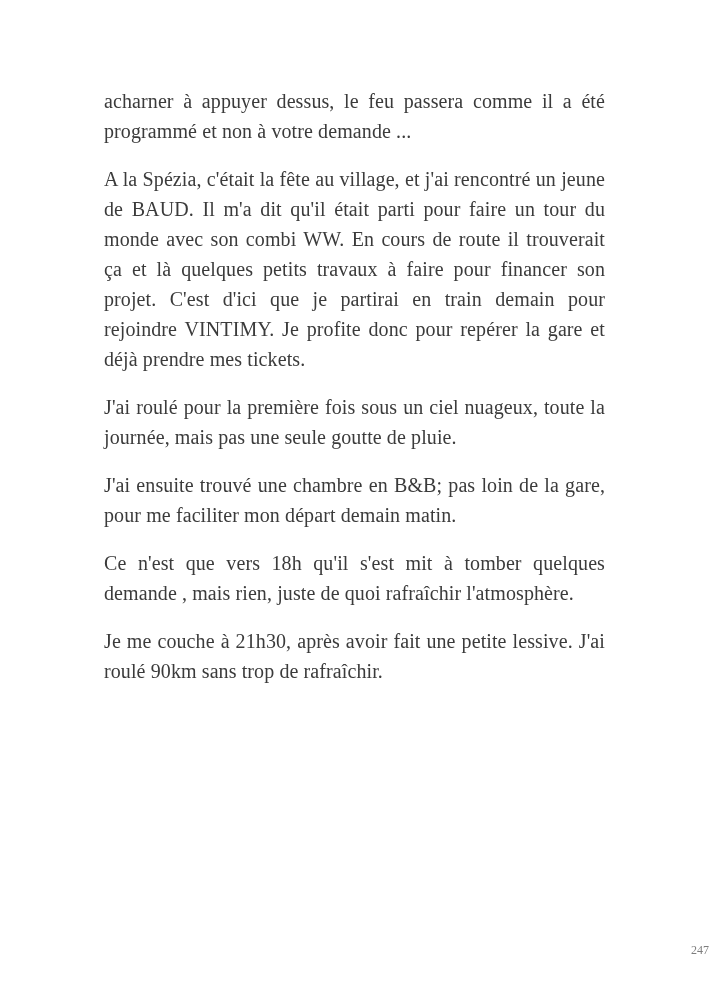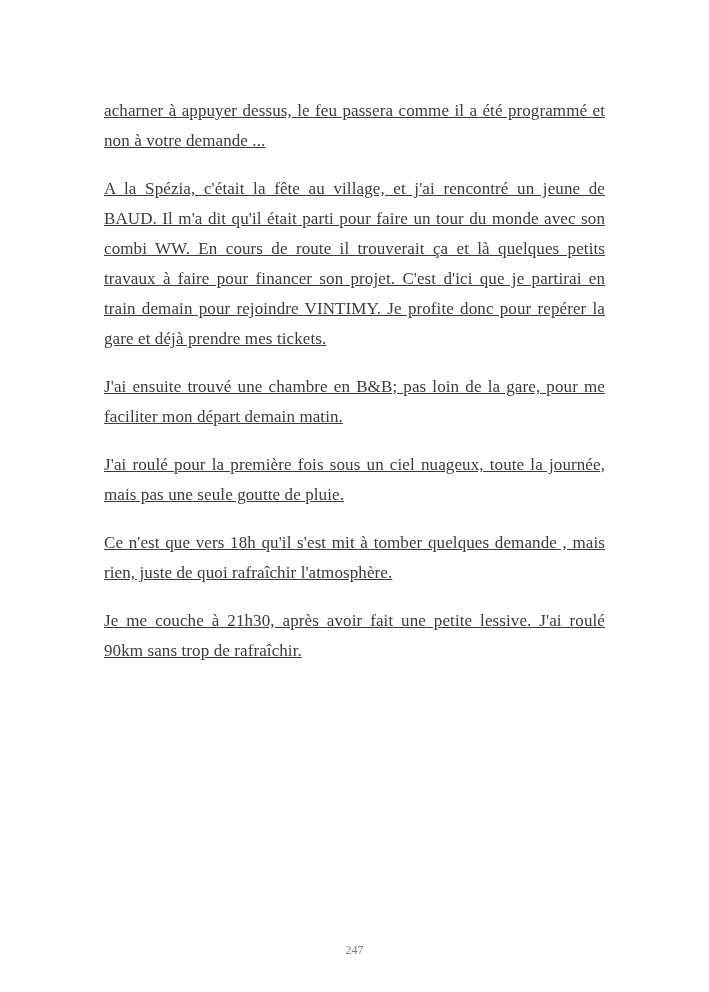--- a/index.html
+++ b/index.html
@@ -15,49 +15,48 @@
     overflow: hidden;
     font-family: "Liberation Serif", "DejaVu Serif", serif;
   }
   .content {
     position: absolute;
     left: 104px;
     top: 78px;
     width: 501px;
   }
   .para {
-    margin: 18px 0 18px 0;
-    font-size: 17px;
+    margin: 8px 0 18px 0;
+    font-size: 20px;
     line-height: 30px;
     color: #3b3b3b;
     text-align: justify;
     letter-spacing: 0.1px;
-    text-decoration: underline;
   }
   .footer {
     position: absolute;
     left: 0;
     bottom: 34px;
     width: 100%;
-    text-align: center;
+    text-align: right;
   }
   .page-number {
     font-size: 12px;
     color: #7d7d7d;
     font-family: "Liberation Serif", "DejaVu Serif", serif;
   }
 </style>
 </head>
 <body>
 
 <div class="page">
   <div class="content">
     <p class="para">acharner à appuyer dessus, le feu passera comme il a été programmé et non à votre demande ...</p>
     <p class="para">A la Spézia, c'était la fête au village, et j'ai rencontré un jeune de BAUD. Il m'a dit qu'il était parti pour faire un tour du monde avec son combi WW. En cours de route il trouverait ça et là quelques petits travaux à faire pour financer son projet. C'est d'ici que je partirai en train demain pour rejoindre VINTIMY. Je profite donc pour repérer la gare et déjà prendre mes tickets.</p>
+    <p class="para">J'ai roulé pour la première fois sous un ciel nuageux, toute la journée, mais pas une seule goutte de pluie.</p>
     <p class="para">J'ai ensuite trouvé une chambre en B&amp;B; pas loin de la gare, pour me faciliter mon départ demain matin.</p>
-    <p class="para">J'ai roulé pour la première fois sous un ciel nuageux, toute la journée, mais pas une seule goutte de pluie.</p>
     <p class="para">Ce n'est que vers 18h qu'il s'est mit à tomber quelques demande , mais rien, juste de quoi rafraîchir l'atmosphère.</p>
     <p class="para">Je me couche à 21h30, après avoir fait une petite lessive. J'ai roulé 90km sans trop de rafraîchir.</p>
   </div>
   <div class="footer">
     <span class="page-number">247</span>
   </div>
 </div>
 
 </body></html>

